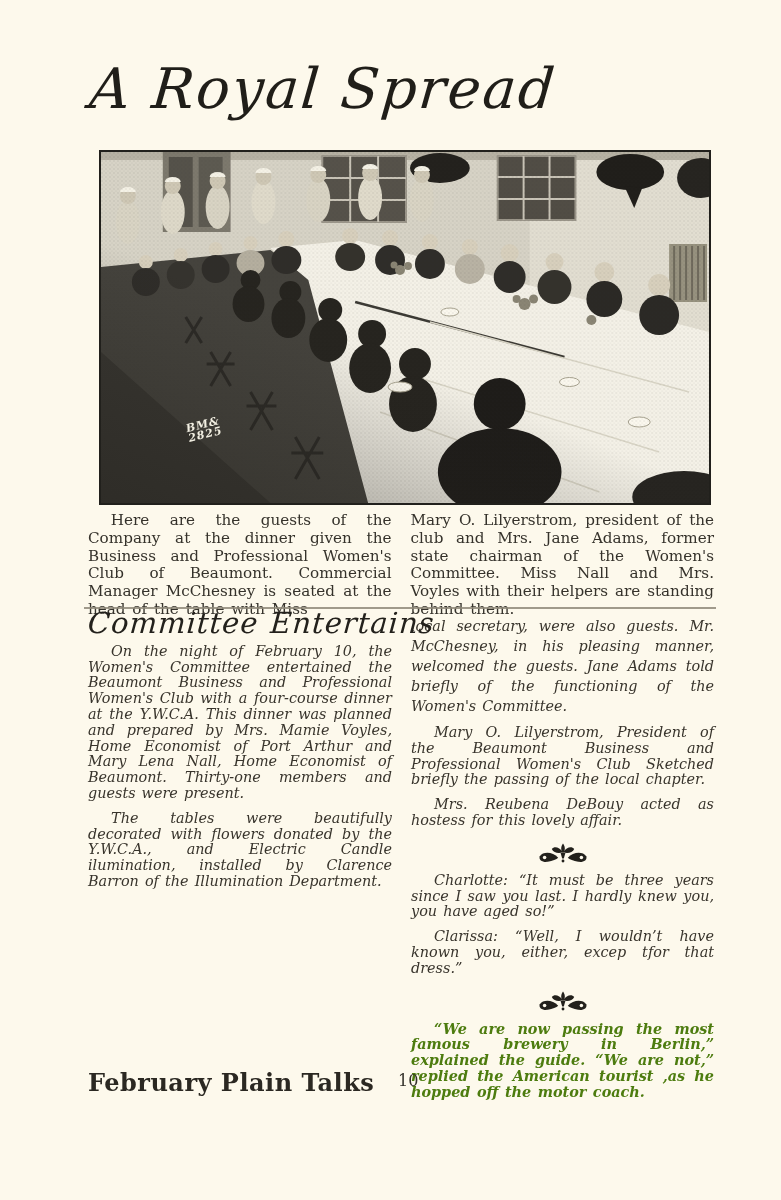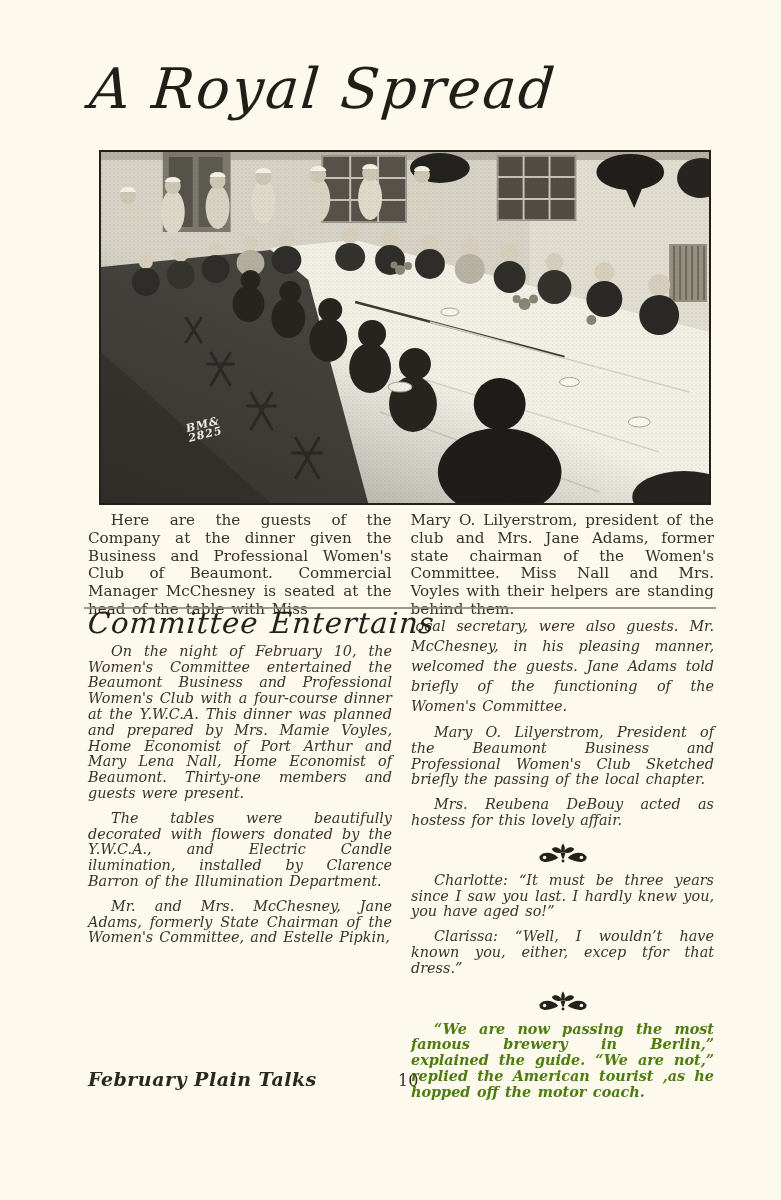--- a/index.html
+++ b/index.html
@@ -27,21 +27,21 @@
   .col p{margin:0 0 9px;font-style:italic;}
   .col p.ind{text-indent:1.6em;}
   .section-heading{font-style:italic;font-weight:500;font-size:29px;letter-spacing:1px;
                    color:#23211c;margin:0 0 12px;transform:skewX(-4deg);white-space:nowrap;}
   .lead-wide{line-height:20px;}
   .bold{font-weight:bold;color:#4d7c0f;}
   .fleuron{display:flex;justify-content:center;margin:12px 0 8px;}
   .fleuron svg{height:24px;width:56px;}
 
   .footer{position:absolute;left:88px;top:1068px;width:626px;height:34px;}
-  .journal{font-style:italic;font-weight:bold;font-size:19px;letter-spacing:.5px;color:#2b2822;}
+  .journal{font-weight:bold;font-size:24px;letter-spacing:.5px;color:#2b2822;}
   .pagenum{position:absolute;left:310px;top:3px;font-size:16px;color:#33302a;}
 </style>
 </head>
 <body>
 
 <div class="page">
 
   <h1 class="title">A Royal Spread</h1>
 
   <figure class="photo-frame" style="margin:0;">
@@ -215,21 +215,20 @@
     <p>Mary O. Lilyerstrom, president of the club and Mrs. Jane Adams, former state chairman of the Women's Committee. Miss Nall and Mrs. Voyles with their helpers are standing behind them.</p>
   </div>
 
   <div class="rule"></div>
 
   <div class="columns">
     <div class="col">
       <h2 class="section-heading">Committee Entertains</h2>
       <p class="ind">On the night of February 10, the Women's Committee entertained the Beaumont Business and Professional Women's Club with a four-course dinner at the Y.W.C.A.  This dinner was planned and prepared by Mrs. Mamie Voyles, Home Economist of Port Arthur and Mary Lena Nall, Home Economist of Beaumont. Thirty-one members and guests were present.</p>
       <p class="ind">The tables were beautifully decorated with flowers donated by the Y.W.C.A., and Electric Candle ilumination, installed by Clarence Barron of the Illumination Department.</p>
-      <p class="ind">Mr. and Mrs. McChesney, Jane Adams, formerly State Chairman of the Women's Committee, and Estelle Pipkin,</p>
     </div>
 
     <div class="col">
       <p class="lead-wide">local secretary, were also guests.  Mr. McChesney, in his pleasing manner, welcomed the guests.  Jane Adams told briefly of the functioning of the Women's Committee.</p>
       <p class="ind">Mary O. Lilyerstrom, President of the Beaumont Business and Professional Women's Club Sketched briefly the passing of the local chapter.</p>
       <p class="ind">Mrs. Reubena DeBouy acted as hostess for this lovely affair.</p>
 
       <div class="fleuron">
         <svg viewBox="0 0 64 30">
           <g fill="#23211c">

